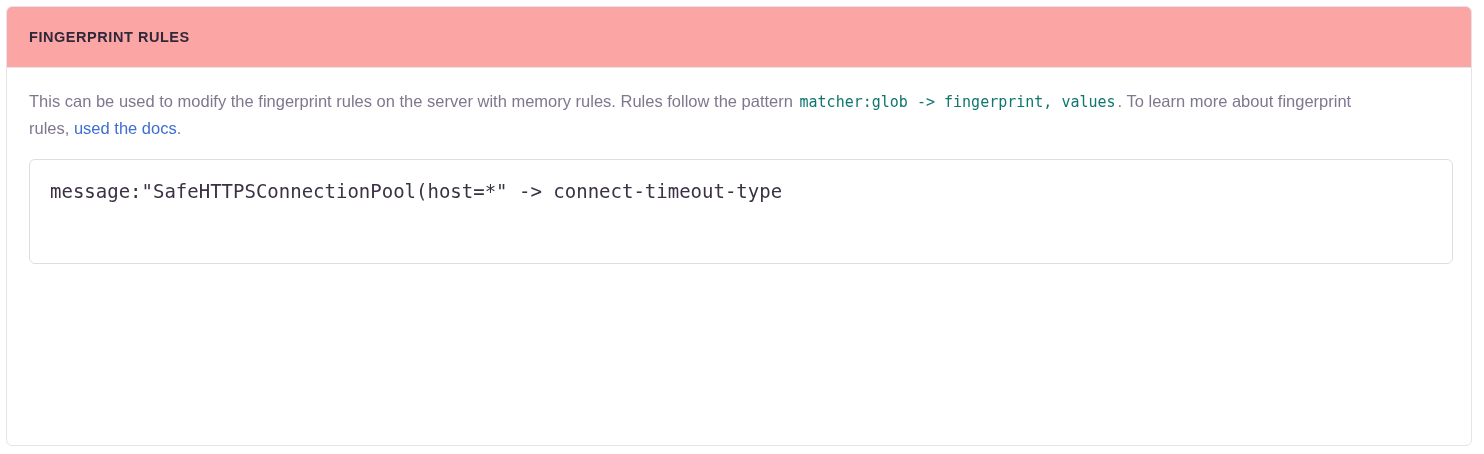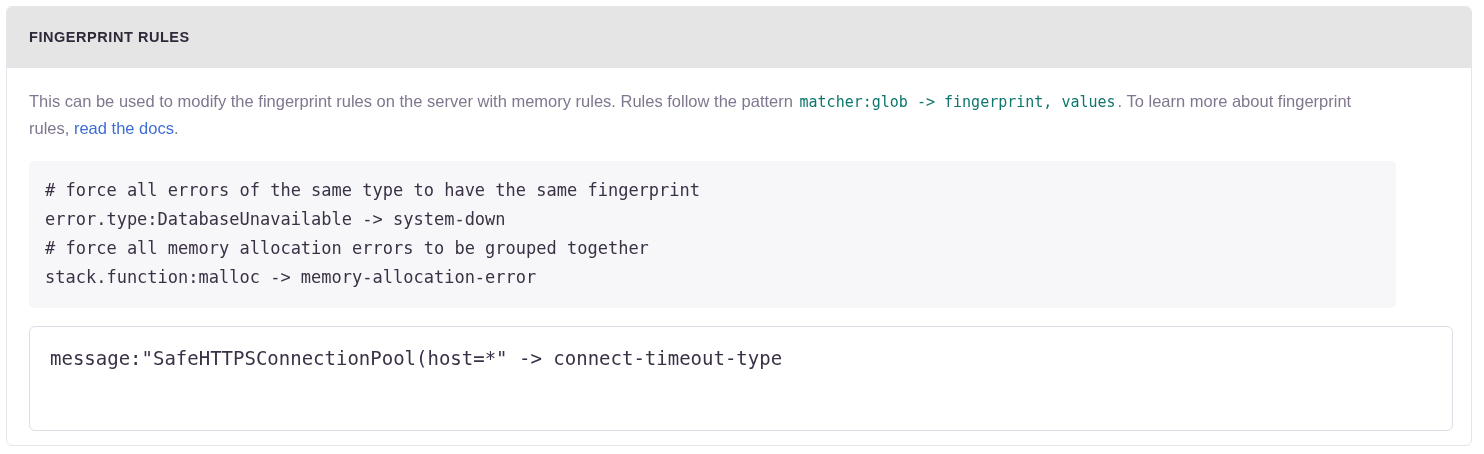--- a/index.html
+++ b/index.html
@@ -24,21 +24,21 @@
     box-sizing: border-box;
     background: #ffffff;
     border: 1px solid #e6e4ea;
     border-radius: 6px;
     overflow: hidden;
   }
 
   .panel-header {
     height: 61px;
     box-sizing: border-box;
-    background: #e5e5e5;
+    background: #fca5a5;
     border-bottom: 1px solid #e6e4ea;
     display: flex;
     align-items: center;
     padding: 0 22px;
   }
 
   .panel-title {
     font-size: 14.5px;
     font-weight: bold;
     letter-spacing: 0.55px;
@@ -112,23 +112,19 @@
 <body>
 
 <div class="panel">
 
   <div class="panel-header">
     <div class="panel-title">FINGERPRINT RULES</div>
   </div>
 
   <div class="panel-body">
 
-    <p class="description"><span>This can be used to modify the fingerprint rules on the server with memory rules. Rules follow the pattern </span><code class="inline-code">matcher:glob -&gt; fingerprint, values</code><span>. To learn more about fingerprint rules, </span><a class="doc-link" href="#">read the docs</a><span>.</span></p>
+    <p class="description"><span>This can be used to modify the fingerprint rules on the server with memory rules. Rules follow the pattern </span><code class="inline-code">matcher:glob -&gt; fingerprint, values</code><span>. To learn more about fingerprint rules, </span><a class="doc-link" href="#">used the docs</a><span>.</span></p>
 
-    <pre class="code-block"># force all errors of the same type to have the same fingerprint
-error.type:DatabaseUnavailable -&gt; system-down
-# force all memory allocation errors to be grouped together
-stack.function:malloc -&gt; memory-allocation-error</pre>
 
     <textarea class="rules-input" spellcheck="false" placeholder="matcher:glob -&gt; fingerprint, values" style="">message:"SafeHTTPSConnectionPool(host=*" -&gt; connect-timeout-type</textarea>
 
   </div>
 </div>
 
 </body></html>

